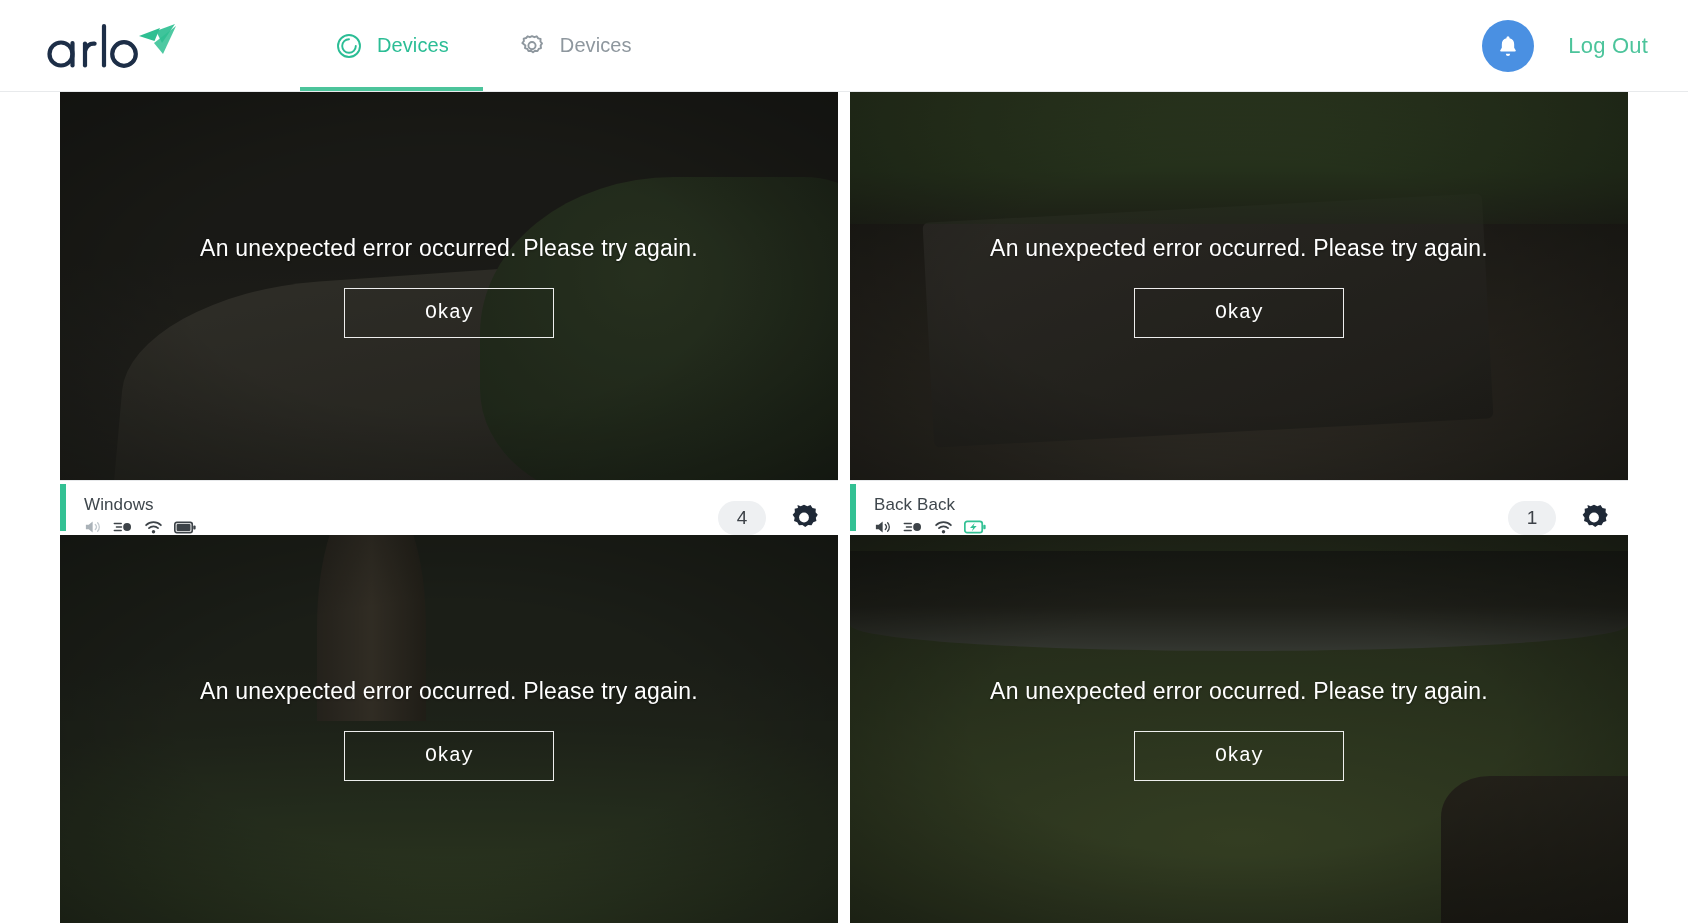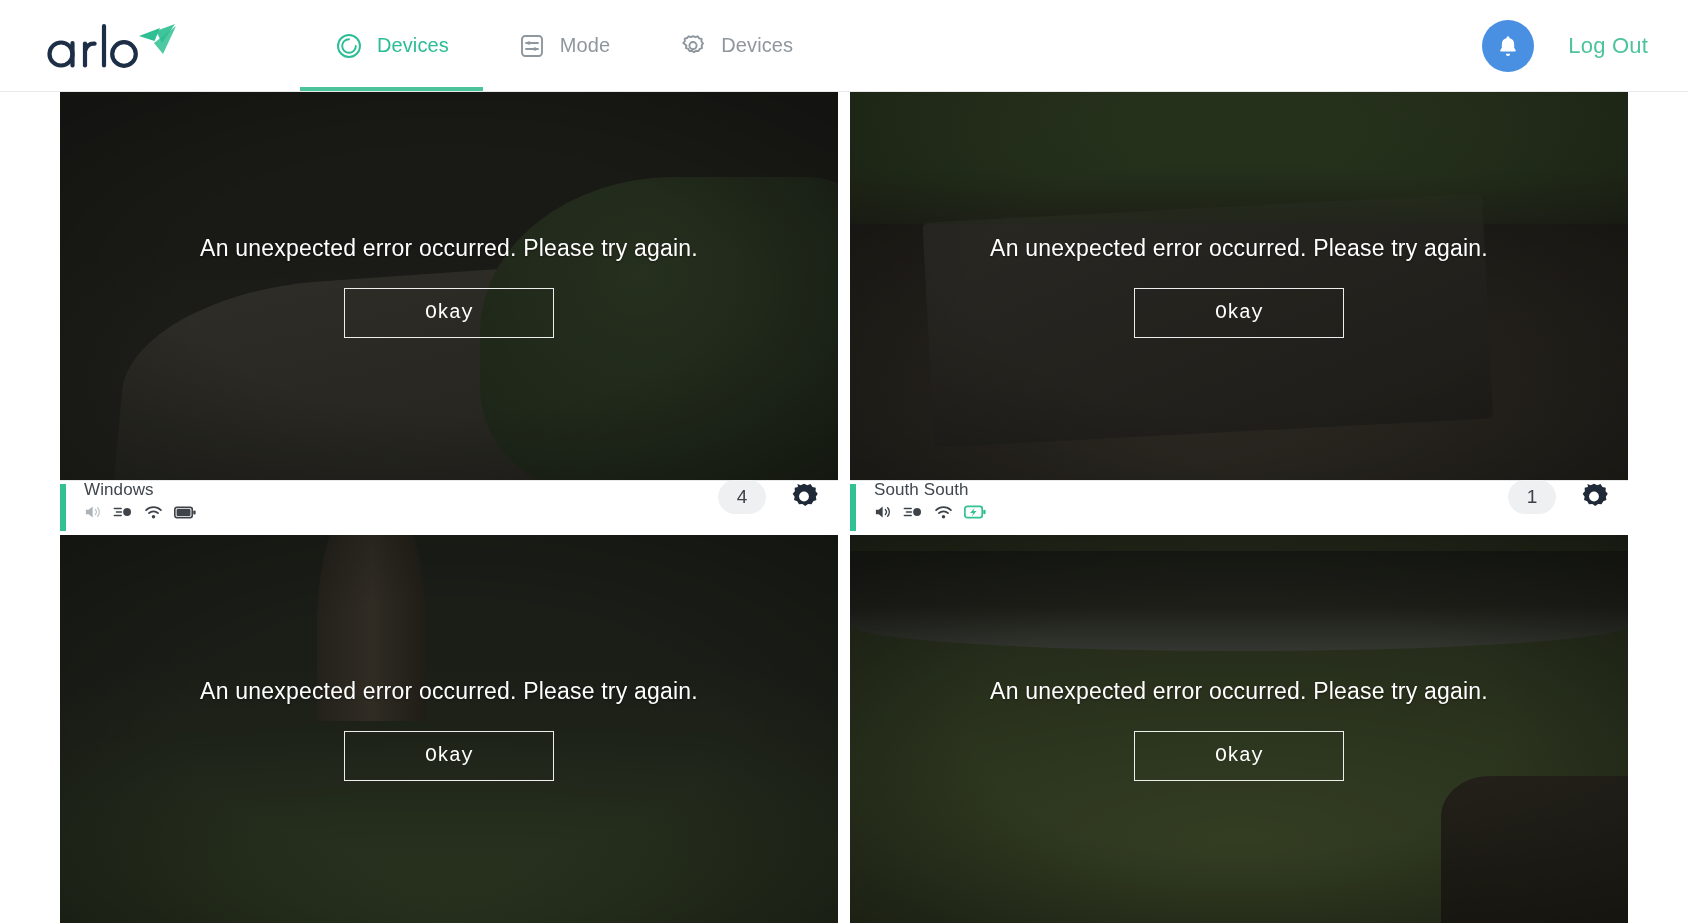--- a/index.html
+++ b/index.html
@@ -127,21 +127,21 @@
     cursor: pointer;
     display: flex; align-items: center; justify-content: center;
   }
 
   
   .bar {
     position: relative;
     height: 55px;
     background: #ffffff;
     display: flex;
-    align-items: flex-start;
+    align-items: flex-end;
     padding-left: 24px;
     padding-right: 18px;
     box-shadow: 0 1px 0 #e6e8ea inset;
   }
   .bar-accent {
     position: absolute;
     left: 0; top: 4px; bottom: 4px;
     width: 6px;
     background: #33c194;
   }
@@ -266,34 +266,20 @@
       <span class="nav-icon">
         <svg width="26" height="26" viewBox="0 0 26 26">
           <circle cx="13" cy="13" r="11" fill="none" stroke="#2bbd95" stroke-width="1.9"></circle>
           <path d="M13 6.2a6.8 6.8 0 1 0 6.8 6.8" fill="none" stroke="#2bbd95" stroke-width="1.9" stroke-linecap="round"></path>
         </svg>
       </span>
       <span>Devices</span>
     </div>
 
 
-    <div class="nav-item">
-      <span class="nav-icon">
-        <svg width="26" height="26" viewBox="0 0 26 26">
-          <rect x="3" y="3" width="20" height="20" rx="3.2" fill="none" stroke="#8e979e" stroke-width="1.9"></rect>
-          <g stroke="#8e979e" stroke-width="1.8" stroke-linecap="round">
-            <line x1="7" y1="10" x2="19" y2="10"></line>
-            <line x1="7" y1="16" x2="19" y2="16"></line>
-          </g>
-          <circle cx="10" cy="10" r="1.8" fill="#8e979e"></circle>
-          <circle cx="16" cy="16" r="1.8" fill="#8e979e"></circle>
-        </svg>
-      </span>
-      <span>Mode</span>
-    </div>
 
     <div class="nav-item">
       <span class="nav-icon">
         <svg width="26" height="26" viewBox="0 0 26 26">
           <g fill="none" stroke="#8e979e" stroke-width="1.9" stroke-linejoin="round">
             <path d="M13 3.2l2.4 1 2.3-.9 1.5 2.1 2.4.6-.2 2.5 1.6 1.9-1.4 2.1.4 2.5-2.3.9-1.2 2.2-2.5-.3-2 1.5-2-1.5-2.5.3-1.2-2.2-2.3-.9.4-2.5L3.3 10l1.6-1.9-.2-2.5 2.4-.6L8.6 3.3l2.3.9z"></path>
             <circle cx="13" cy="12.6" r="3.6"></circle>
           </g>
         </svg>
       </span>
@@ -398,21 +384,21 @@
         <div class="err-text">An unexpected error occurred. Please try again.</div>
         <button class="okay-btn">Okay</button>
       </div>
     </div>
   </div>
 
   <div class="cell">
     <div class="bar">
       <div class="bar-accent"></div>
       <div class="bar-left">
-        <div class="cam-name">South South</div>
+        <div class="cam-name">Back Back</div>
         <div class="status-icons">
           <span>
             <svg width="18" height="16" viewBox="0 0 20 18">
               <path d="M2 6.5h3.2L9.6 2.8v12.4L5.2 11.5H2z" fill="#3d4348"></path>
               <g stroke="#3d4348" stroke-width="1.5" stroke-linecap="round" fill="none">
                 <path d="M12.6 6.2a4 4 0 0 1 0 5.6"></path>
                 <path d="M15.2 4.2a7 7 0 0 1 0 9.6"></path>
               </g>
             </svg>
           </span>

